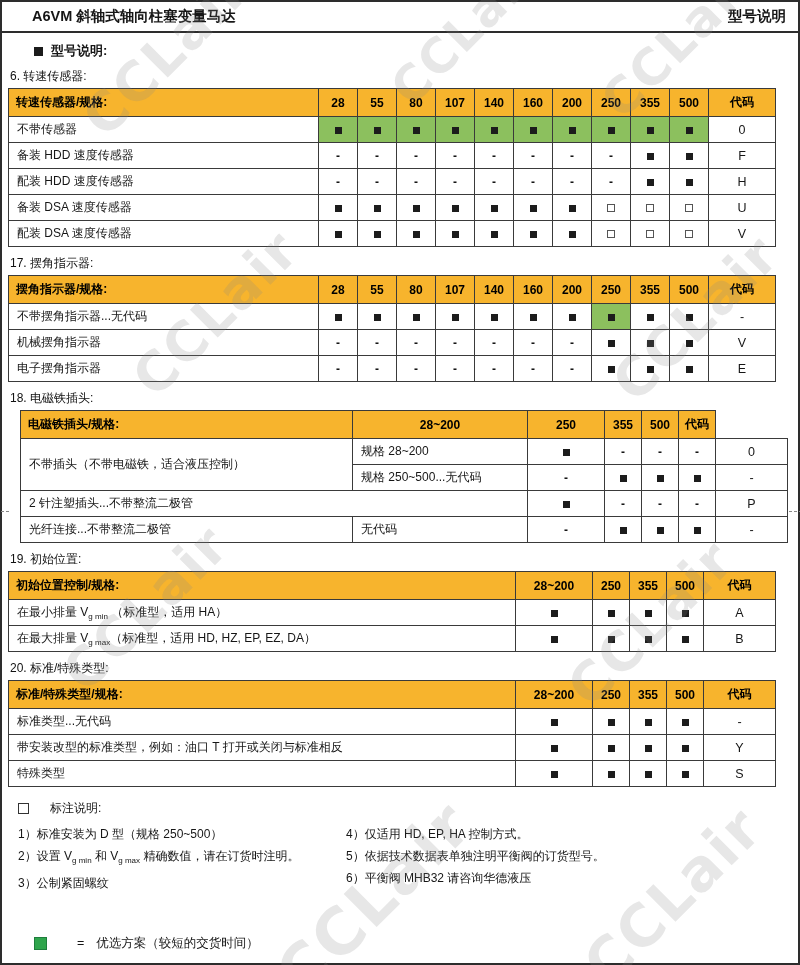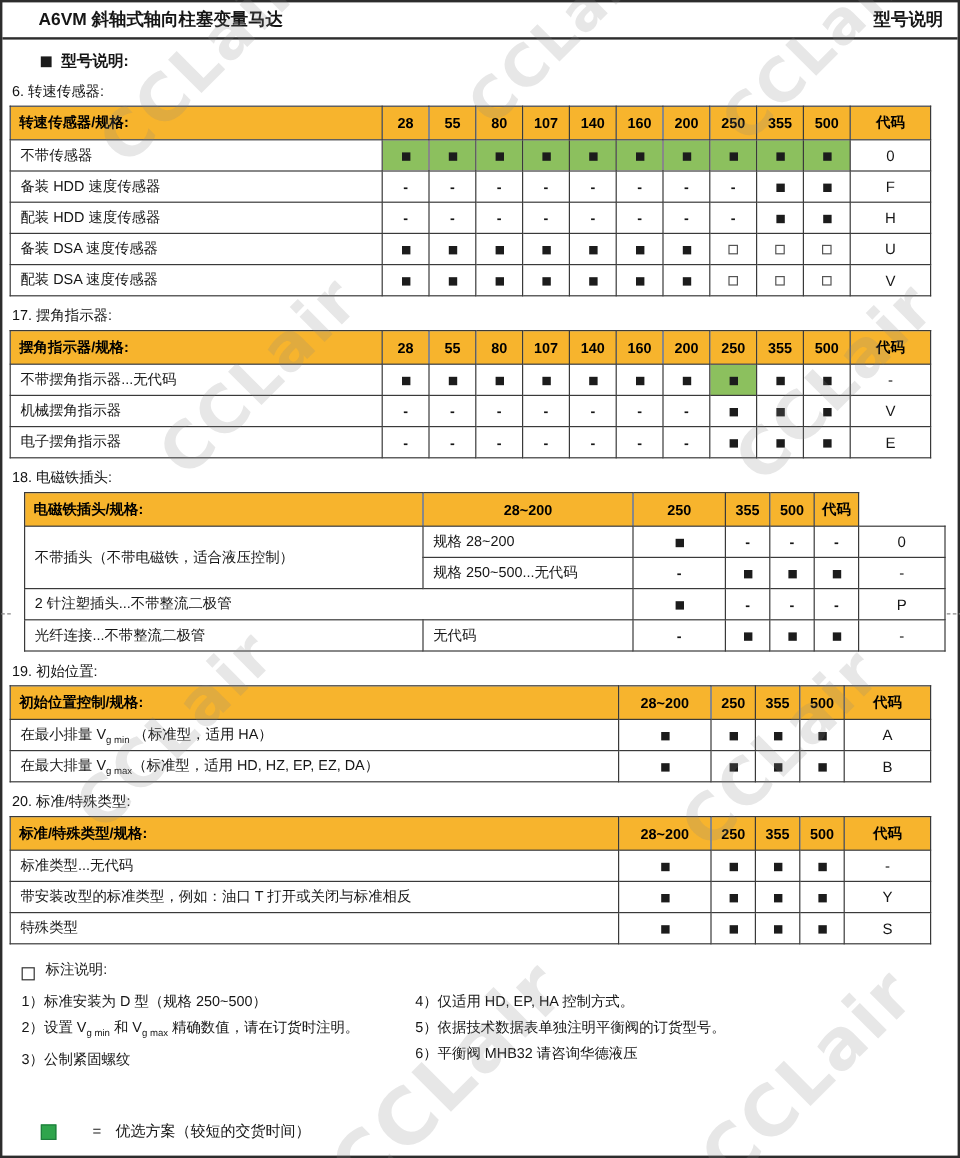--- a/index.html
+++ b/index.html
@@ -23,21 +23,21 @@
   .sq{display:inline-block;width:7px;height:7px;background:#1c1c1c;vertical-align:middle;}
   .osq{display:inline-block;width:6px;height:6px;background:#fff;border:1px solid #555;vertical-align:middle;}
   .dash{font-weight:bold;}
   tr.dashed td{border-top:1px dashed #777;}
   .t18wrap{position:relative;width:767px;margin-left:6px;}
   .t18wrap table.spec{margin-left:12px;}
   .t18wrap::before{content:"";position:absolute;left:-7px;width:8px;top:101px;border-top:1px dashed #888;}
   .t18wrap::after{content:"";position:absolute;left:766px;width:28px;top:101px;border-top:1px dashed #888;}
   sub{font-size:8px;}
   .footnotes{margin:13px 0 0 16px;font-size:12px;position:relative;z-index:1;}
-  .fmarker{display:flex;align-items:flex-end;font-weight:normal;}
+  .fmarker{display:flex;align-items:center;font-weight:normal;gap:12px;}
   .fsq{display:inline-block;width:9px;height:9px;background:#fff;border:1.5px solid #333;margin-right:9px;}
   .fcols{display:grid;grid-template-columns:318px 1fr;column-gap:10px;margin-top:2px;}
   .fnote{margin-top:8px;line-height:14px;}
   .legend{margin:38px 0 0 32px;position:relative;z-index:1;}
   .lrow{display:flex;align-items:center;height:30px;}
   .lsym{width:13px;height:13px;margin-right:30px;flex:none;box-sizing:border-box;}
   .lsym.green-square{background:#2FA54C;border:1px solid #1E7E3C;}
   .leq{margin-right:12px;font-size:12.5px;}
   .llab{font-size:12.5px;}
   .wm{position:absolute;z-index:8;font-weight:bold;color:rgba(135,135,135,0.20);transform:rotate(-45deg);letter-spacing:2px;pointer-events:none;font-family:"DejaVu Sans",sans-serif;}

